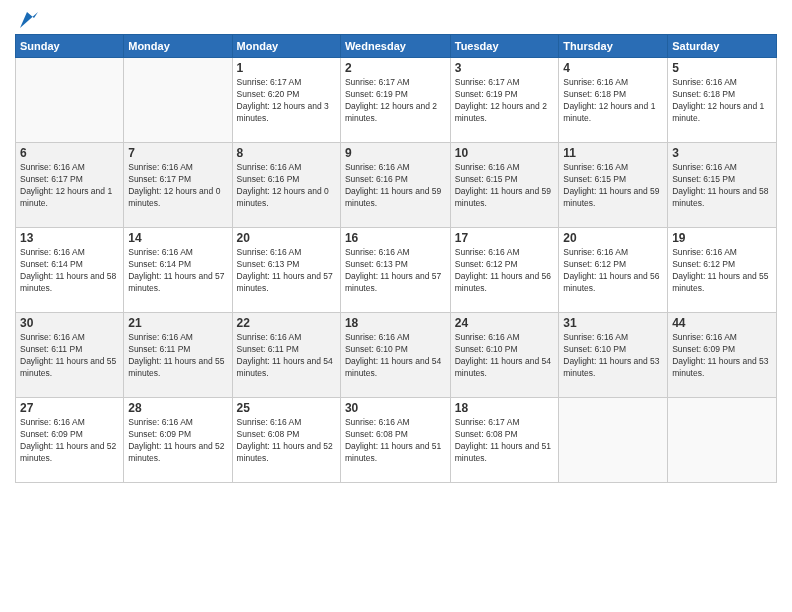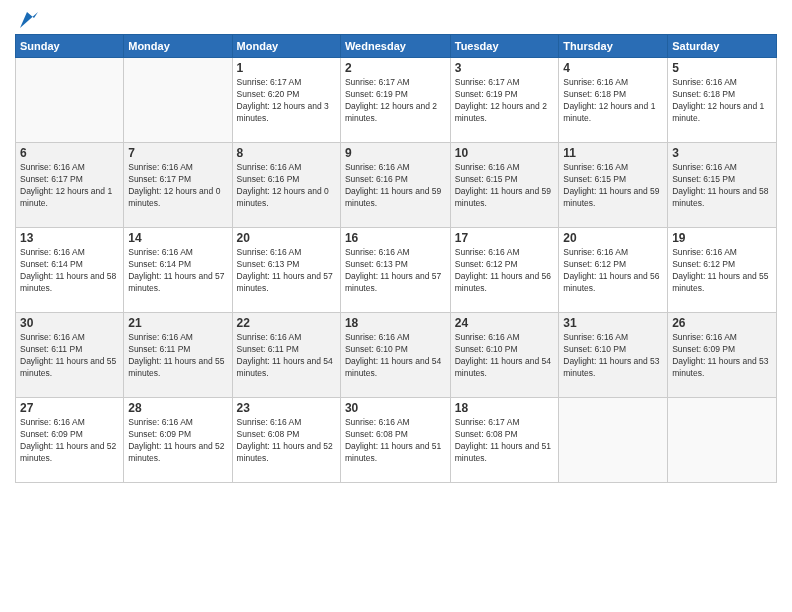--- a/index.html
+++ b/index.html
@@ -272,41 +272,41 @@
 Sunset: 6:10 PM
 Daylight: 11 hours and 54 minutes.</div>
           </td>
           <td>
             <span class="day-number">31</span>
             <div class="day-info" style="white-space: pre-line;">Sunrise: 6:16 AM
 Sunset: 6:10 PM
 Daylight: 11 hours and 53 minutes.</div>
           </td>
           <td>
-            <span class="day-number">26</span>
+            <span class="day-number">44</span>
             <div class="day-info" style="white-space: pre-line;">Sunrise: 6:16 AM
 Sunset: 6:09 PM
 Daylight: 11 hours and 53 minutes.</div>
           </td>
         </tr>
         <tr>
           <td>
             <span class="day-number">27</span>
             <div class="day-info" style="white-space: pre-line;">Sunrise: 6:16 AM
 Sunset: 6:09 PM
 Daylight: 11 hours and 52 minutes.</div>
           </td>
           <td>
             <span class="day-number">28</span>
             <div class="day-info" style="white-space: pre-line;">Sunrise: 6:16 AM
 Sunset: 6:09 PM
 Daylight: 11 hours and 52 minutes.</div>
           </td>
           <td>
-            <span class="day-number">23</span>
+            <span class="day-number">25</span>
             <div class="day-info" style="white-space: pre-line;">Sunrise: 6:16 AM
 Sunset: 6:08 PM
 Daylight: 11 hours and 52 minutes.</div>
           </td>
           <td>
             <span class="day-number">30</span>
             <div class="day-info" style="white-space: pre-line;">Sunrise: 6:16 AM
 Sunset: 6:08 PM
 Daylight: 11 hours and 51 minutes.</div>
           </td>

